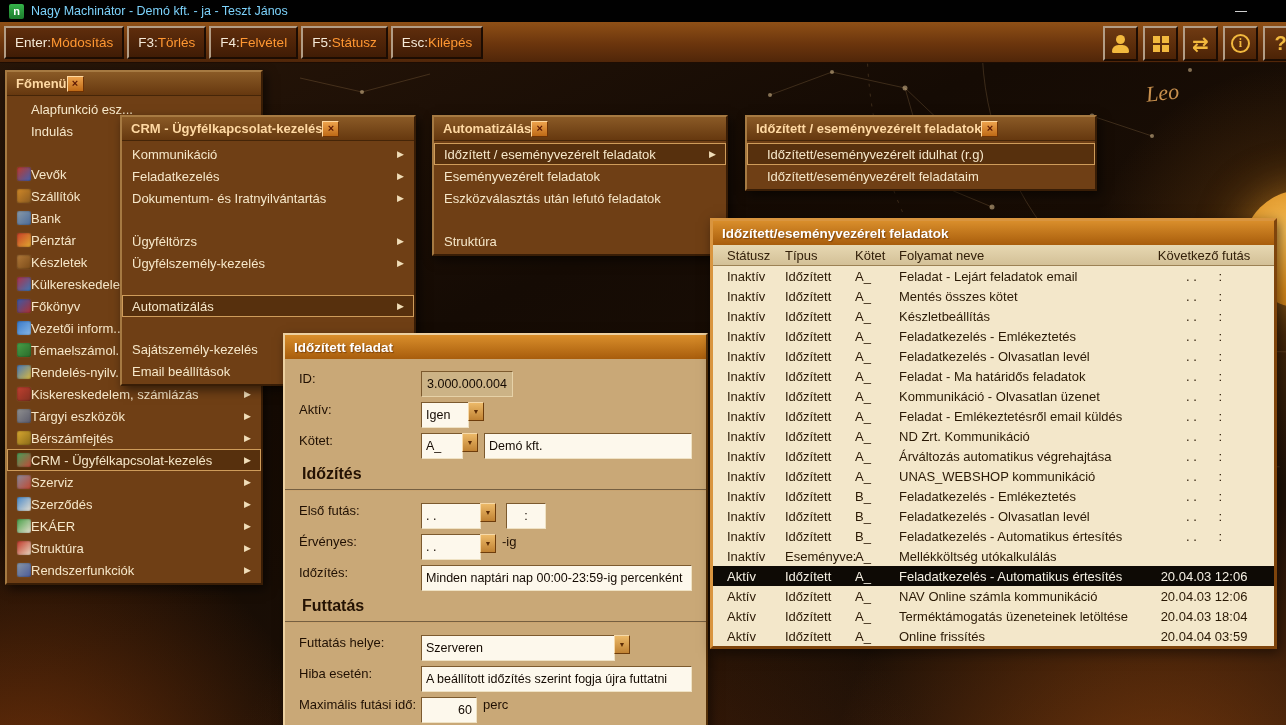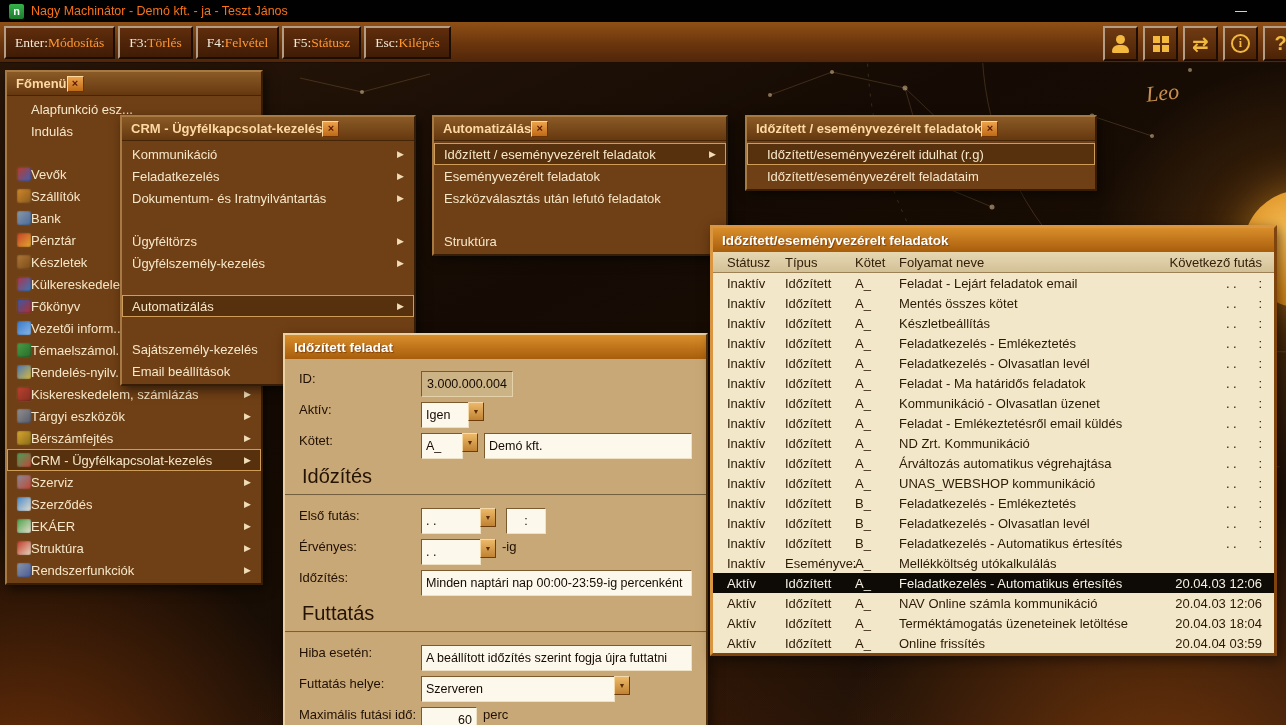--- a/index.html
+++ b/index.html
@@ -2,27 +2,27 @@
 <html lang="hu"><head>
 <meta charset="utf-8">
 <style>
 *{margin:0;padding:0;box-sizing:border-box}
 html,body{width:1286px;height:725px;background:#000;font-family:"Liberation Sans",sans-serif;cursor:default}
 #screen{position:relative;width:1286px;height:725px;overflow:hidden;background:#160c05}
 
 
 #titlebar{position:absolute;left:0;top:0;width:100%;height:22px;background:#010101;display:flex;align-items:center;gap:7px;padding:0 9px;z-index:50}
 #app-logo{width:15px;height:15px;background:linear-gradient(#35b44a,#1d7c2d);border-radius:2px;color:#fff;font-size:11px;font-weight:bold;display:flex;align-items:center;justify-content:center}
-#app-title{color:#f97316;font-size:12.5px;white-space:nowrap}
+#app-title{color:#7dd3fc;font-size:12.5px;white-space:nowrap}
 #btn-minimize{margin-left:auto;margin-right:30px;color:#e8e8e8;font-size:12px}
 
 
 #toolbar{position:absolute;left:0;top:22px;width:100%;height:41px;background:linear-gradient(#8f5016,#6b350d 55%,#502609);border-bottom:1px solid #1e0d03;z-index:49}
 #fkeys{position:absolute;left:4px;top:4px;display:flex;gap:3px}
-.fkey{height:33px;padding:8px 9px;background:linear-gradient(#5f2d0c,#401c05);border:2px solid;border-color:#b39d85 #1c0c02 #1c0c02 #b39d85;display:flex;align-items:center;font-size:13.5px;font-family:Liberation Serif, serif;cursor:pointer;white-space:nowrap}
+.fkey{height:33px;padding:8px 9px;background:linear-gradient(#5f2d0c,#401c05);border:2px solid;border-color:#b39d85 #1c0c02 #1c0c02 #b39d85;display:flex;align-items:center;font-size:13.5px;font-family:Liberation Sans, sans-serif;cursor:pointer;white-space:nowrap}
 .fkey-key{color:#f5ead8}
 .fkey-label{color:#ff9732}
 #tool-icons{position:absolute;top:4px;right:-12px;display:flex;gap:5px}
 .tool-btn{width:35px;height:35px;background:linear-gradient(#6f3a12,#4c2306);border:2px solid;border-color:#b39d85 #1c0c02 #1c0c02 #b39d85;display:flex;align-items:center;justify-content:center;color:#f2b93e;cursor:pointer;flex:none}
 .icon-person i{display:block;width:9px;height:9px;border-radius:50%;background:#f2b93e;margin:0 auto}
 .icon-person b{display:block;width:17px;height:8px;border-radius:8px 8px 2px 2px;background:#f2b93e;margin-top:1px}
 .icon-grid{position:relative;width:16px;height:16px}
 .icon-grid::before{content:"";position:absolute;left:0;top:0;width:7px;height:7px;background:#f2b93e;box-shadow:9px 0 0 #f2b93e,0 9px 0 #f2b93e,9px 9px 0 #f2b93e}
 .icon-transfer{font-size:20px;font-weight:bold;font-family:"DejaVu Sans",sans-serif}
 .icon-info{width:19px;height:19px;border:2px solid #f2b93e;border-radius:50%;font:bold 12px "Liberation Serif",serif;display:flex;align-items:center;justify-content:center}
@@ -65,36 +65,36 @@
 #dialog{position:absolute;left:283px;top:333px;width:425px;height:400px;background:#c9a877;border:2px solid;border-color:#ecd0a0 #543009 #543009 #ecd0a0;z-index:14;overflow:hidden;box-shadow:3px 4px 10px rgba(0,0,0,.5)}
 .drow{height:19px;margin:12px 14px 0;display:flex;align-items:flex-start}
 .dlabel{width:122px;flex:none;font-size:13px;color:#201003}
 .dfield{height:19px;background:#fdf8ec;border:1px solid;border-color:#7c5a2e #efe2c4 #efe2c4 #7c5a2e;font-size:12.5px;color:#140a02;padding:12px 4px;display:flex;align-items:center;overflow:hidden;white-space:nowrap}
 .dfield.grow{flex:1}
 .dfield.num{justify-content:flex-end}
 .dfield.muted{background:#d2bd92}
 #id-field{width:92px;background:#ccb386;justify-content:center;border-color:#7c5a2e #e6d2a8 #e6d2a8 #7c5a2e}
 .dd{display:flex;flex:none}
 .dd-btn{width:16px;height:19px;flex:none;background:linear-gradient(#ecb968,#c08233);border:1px solid;border-color:#f6d9a8 #6e3d0c #6e3d0c #f6d9a8;color:#5c2c06;font-size:7px;display:flex;align-items:center;justify-content:center;cursor:pointer;margin-left:-1px}
-.dsection{margin:10px 0 2px;padding:3px 14px 6px 17px;font-size:20px;font-weight:normal;color:#241203;border-bottom:2px groove #c9a470}
+.dsection{margin:10px 0 2px;padding:3px 14px 6px 17px;font-size:16px;font-weight:bold;color:#241203;border-bottom:2px groove #c9a470}
 .dsep{color:#201003;font-size:13px;margin:0 5px}
 .dsuffix{margin-left:6px;font-size:13px;color:#201003}
 .gap6{width:6px;flex:none}
 .gap10{width:10px;flex:none}
 
 
-#table-window{position:absolute;left:710px;top:225px;width:567px;background:#f3e7ca;border:3px solid;border-color:#d9953f #7e440c #7e440c #d9953f;z-index:15;box-shadow:3px 4px 12px rgba(0,0,0,.5)}
+#table-window{position:absolute;left:710px;top:218px;width:567px;background:#f3e7ca;border:3px solid;border-color:#d9953f #7e440c #7e440c #d9953f;z-index:15;box-shadow:3px 4px 12px rgba(0,0,0,.5)}
 .thead{height:21px;display:flex;align-items:center;background:linear-gradient(#e7d8b2,#d3c097);border-bottom:1px solid #9c8154;color:#33200a;font-size:13px}
 .trow{height:20px;display:flex;align-items:center;font-size:13px;color:#2a1905;cursor:pointer}
 .trow.selected{background:#0e0a05;color:#f6f1e4}
 .c-status{width:72px;padding-left:14px;flex:none;overflow:hidden}
 .c-type{width:70px;flex:none;overflow:hidden}
 .c-volume{width:44px;flex:none;overflow:hidden}
 .c-process{flex:1;overflow:hidden;white-space:nowrap}
-.c-next{width:128px;flex:none;text-align:right;padding-right:12px;white-space:pre;overflow:hidden}
+.c-next{width:128px;flex:none;text-align:center;padding-right:12px;white-space:pre;overflow:hidden}
 </style>
 </head>
 <body>
 
 <div id="screen">
 
   <div id="titlebar">
     <span id="app-logo">n</span>
     <span id="app-title">Nagy Machinátor - Demó kft. - ja - Teszt János</span>
     <span id="btn-minimize">—</span>
@@ -499,30 +499,30 @@
       <span class="dsuffix">-ig</span>
     </div>
     <div class="drow">
       <span class="dlabel">Időzítés:</span>
       <span class="dfield grow">Minden  naptári nap  00:00-23:59-ig percenként</span>
     </div>
 
     <div class="dsection">Futtatás</div>
 
     <div class="drow">
-      <span class="dlabel">Hiba esetén:</span>
-      <span class="dfield grow">A beállított időzítés szerint fogja újra futtatni</span>
-    </div>
-    <div class="drow">
       <span class="dlabel">Futtatás helye:</span>
       <span class="dd" style="flex:1">
           <span class="dfield" style="flex:1">Szerveren</span>
           <span class="dd-btn">▼</span>
           <span style="width:62px"></span>
         </span>
+    </div>
+    <div class="drow">
+      <span class="dlabel">Hiba esetén:</span>
+      <span class="dfield grow">A beállított időzítés szerint fogja újra futtatni</span>
     </div>
     <div class="drow">
       <span class="dlabel">Maximális futási idő:</span>
       <span class="dfield num" style="width:56px">60</span>
       <span class="dsuffix">perc</span>
     </div>
     <div class="drow">
       <span class="dlabel">Nem idulhat el:</span>
       <span class="dd">
           <span class="dfield" style="width:88px"></span>

